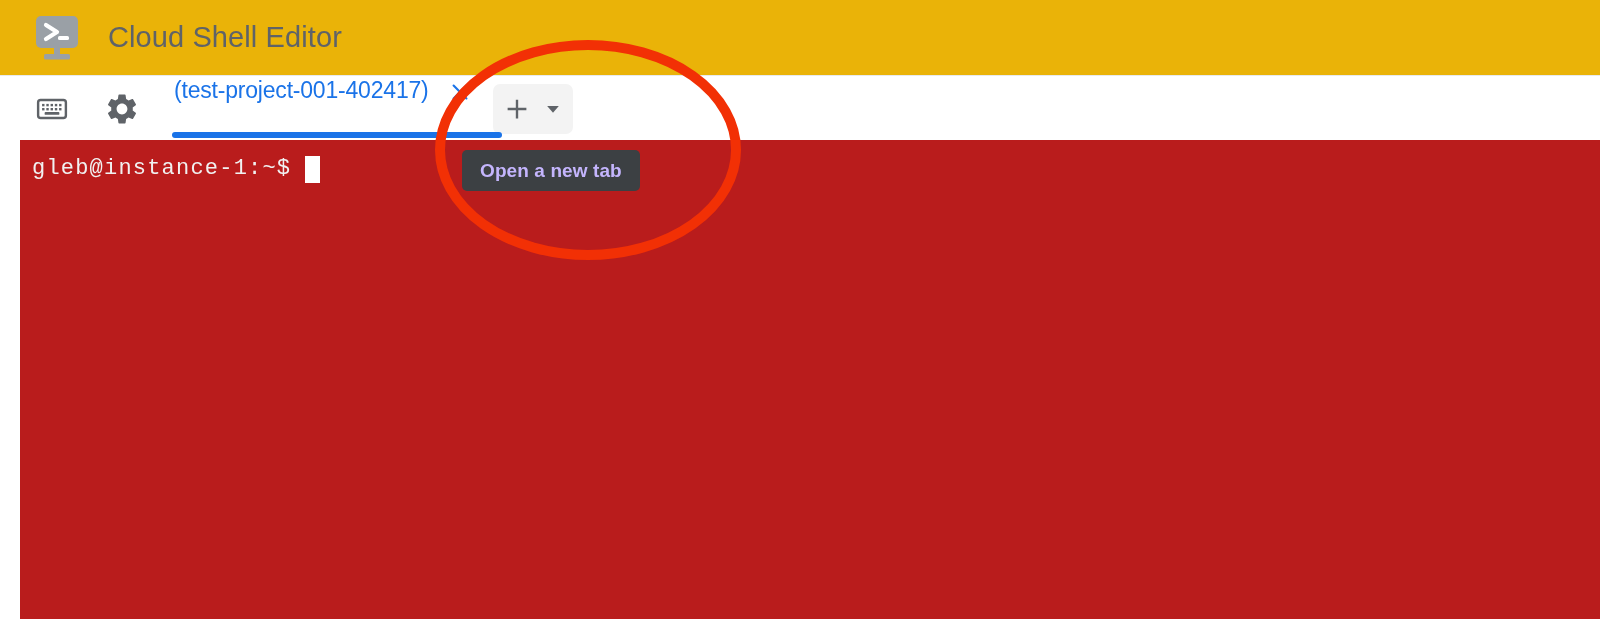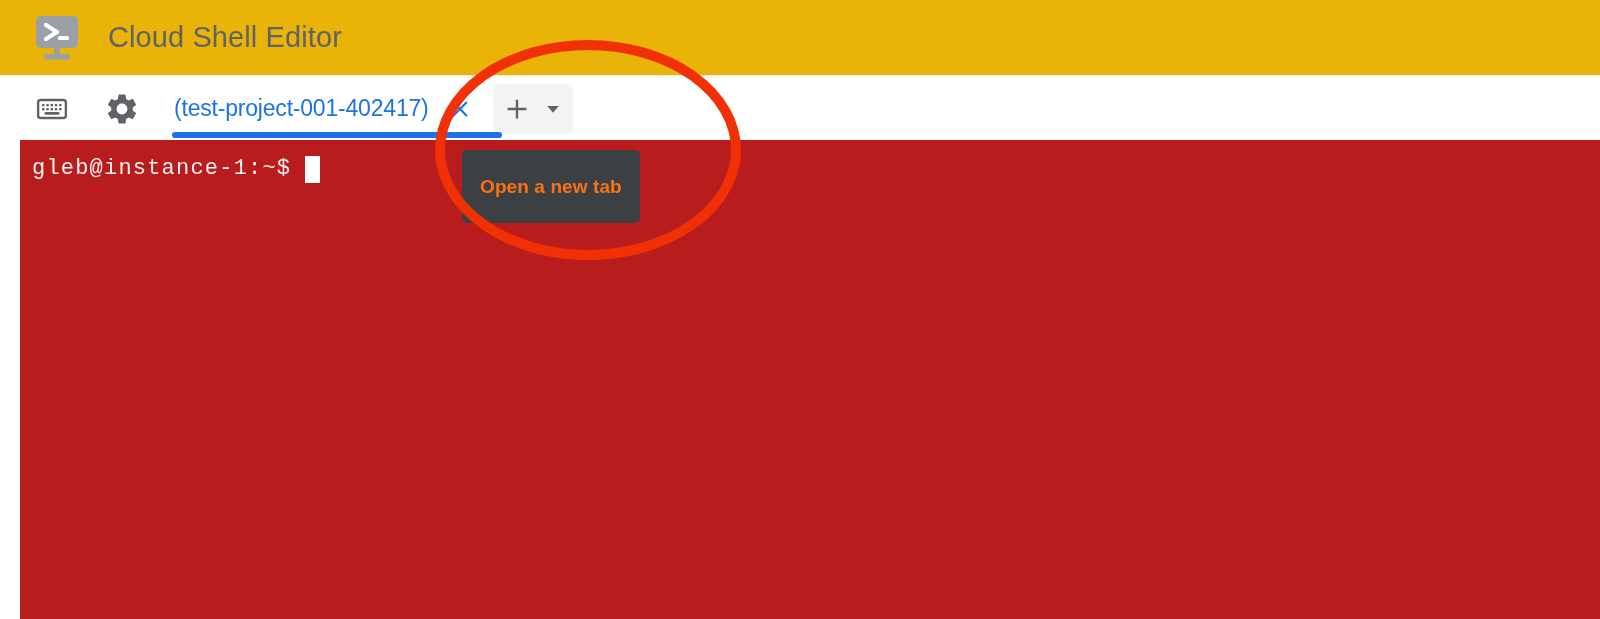--- a/index.html
+++ b/index.html
@@ -69,21 +69,21 @@
   }
   #keyboard-btn { margin-left: 30px; }
   #settings-btn { margin-left: 26px; }
 
   
   #terminal-tab {
     position: relative;
     margin-left: 28px;
     height: 63px;
     display: flex;
-    align-items: center;
+    align-items: flex-start;
     cursor: pointer;
     padding: 0 4px 0 2px;
   }
   #tab-label {
     font-size: 23px;
     color: #1a73e8;
     letter-spacing: -0.2px;
     white-space: nowrap;
     font-weight: 400;
   }
@@ -173,27 +173,27 @@
     background: #ffffff;
     margin-left: 14px;
   }
 
   
   #new-tab-tooltip {
     position: absolute;
     left: 462px;
     top: 150px;
     height: 41px;
-    padding: 16px 18px;
+    padding: 0 18px;
     background: #3c4043;
     border-radius: 5px;
     display: flex;
     align-items: center;
     justify-content: center;
-    color: #f97316;
+    color: #c4b5fd;
     font-size: 19px;
     font-weight: 700;
     letter-spacing: 0.1px;
     white-space: nowrap;
     z-index: 40;
   }
 
   
   #annotation-layer {
     position: absolute;

